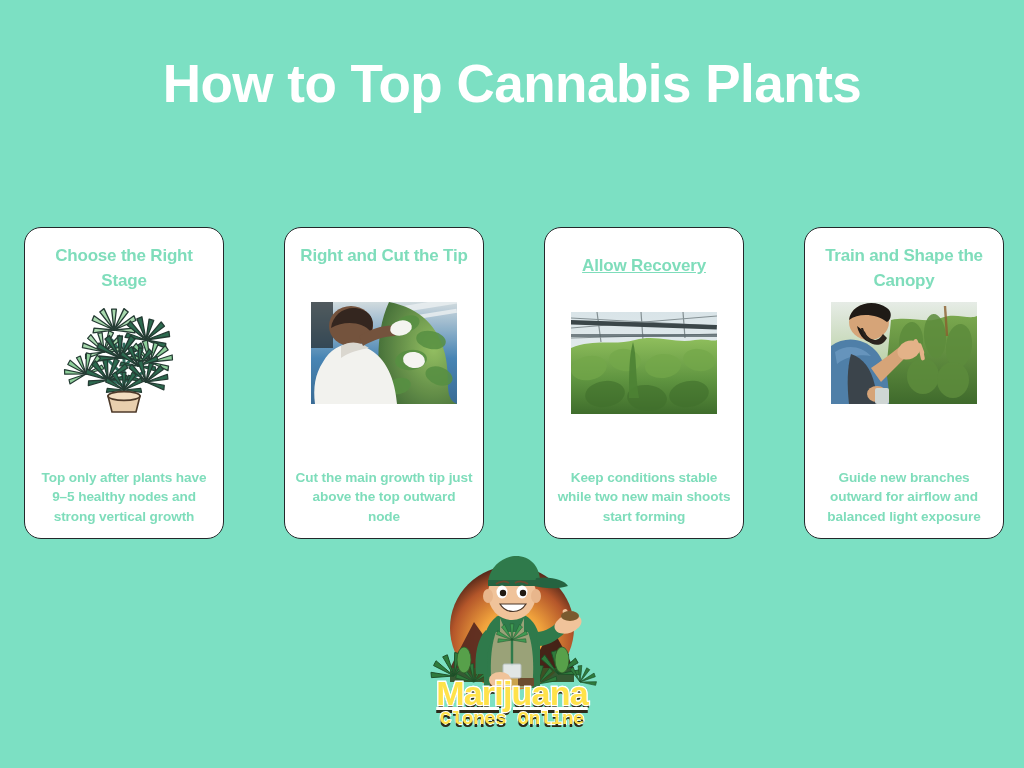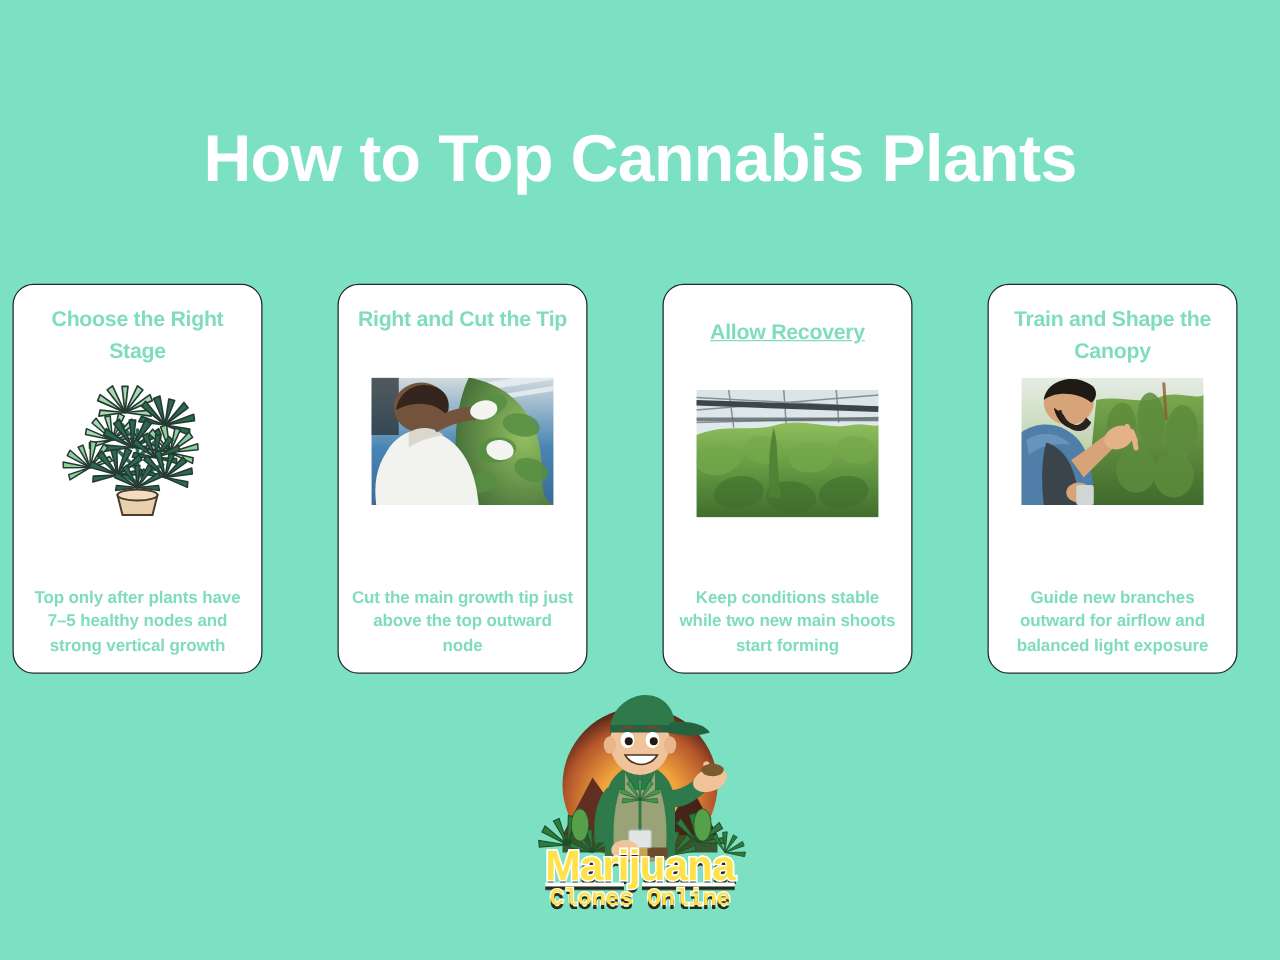--- a/index.html
+++ b/index.html
@@ -22,28 +22,27 @@
     left: 0;
     width: 1024px;
     text-align: center;
     color: #ffffff;
     font-size: 53px;
     font-weight: bold;
     line-height: 1.28;
     letter-spacing: -0.5px;
     padding: 0 150px;
     box-sizing: border-box;
-    margin-top: 44px;
   }
 
   
   .cards-row {
     position: absolute;
     top: 227px;
-    left: 10px;
+    left: 24px;
     width: 980px;
     height: 312px;
     display: flex;
     justify-content: space-between;
     gap: 30px;
   }
   .card {
     width: 200px;
     height: 312px;
     background: #ffffff;
@@ -208,21 +207,21 @@
             </g>
         </g>
 
         <g stroke="#4d3a2a" stroke-width="1.6">
           <path d="M54,100 L58,116 L82,116 L86,100 Z" fill="#e8cfae"></path>
           <ellipse cx="70" cy="100" rx="16" ry="4.4" fill="#f2ddc0"></ellipse>
         </g>
       </svg>
     </div>
 
-    <div class="card-caption">Top only after plants have 7–5 healthy nodes and strong vertical growth</div>
+    <div class="card-caption">Top only after plants have 9–5 healthy nodes and strong vertical growth</div>
   </div>
 
   <div class="card card-2">
     <div class="card-title">Right and Cut the Tip</div>
 
     <div class="card-media">
       <div class="photo">
         <svg viewBox="0 0 146 102" width="146" height="102">
           <defs>
             <linearGradient id="c2bg" x1="0" y1="0" x2="0" y2="1">

